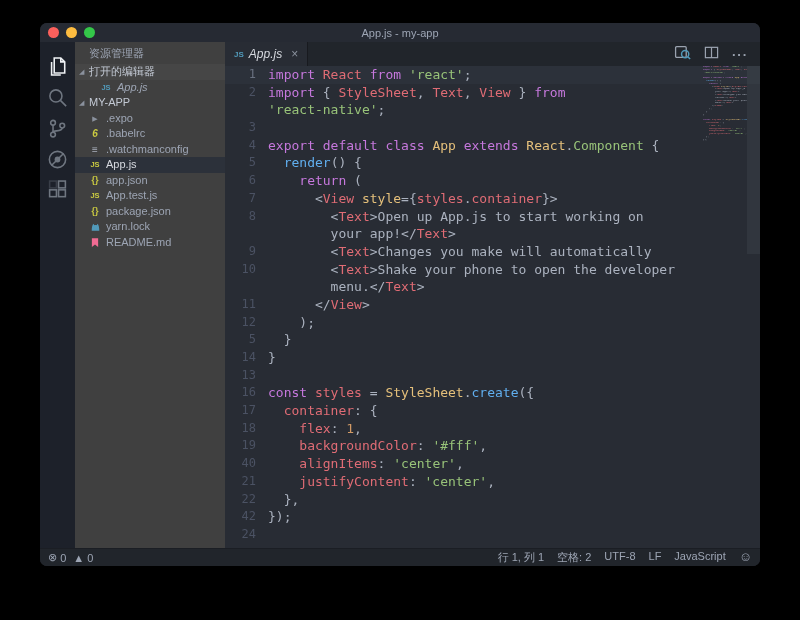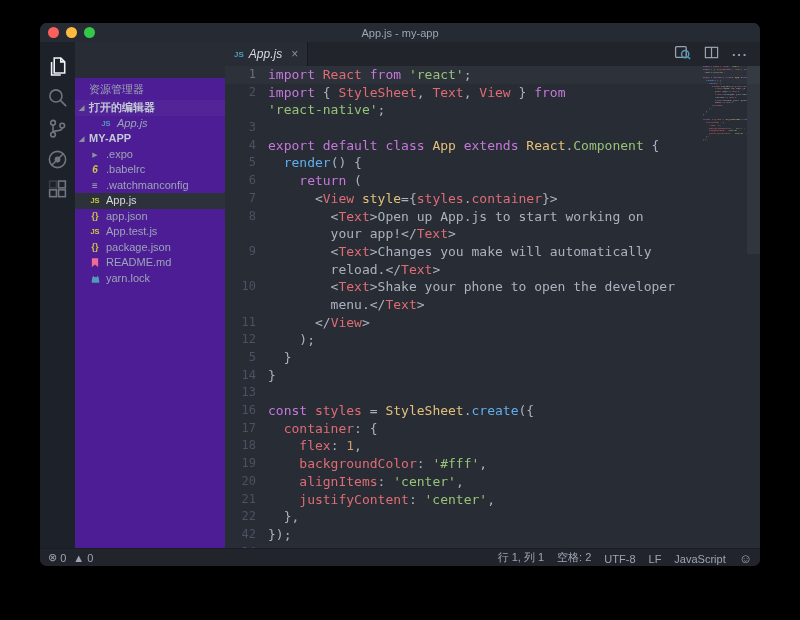--- a/index.html
+++ b/index.html
@@ -13,24 +13,24 @@
   .lights{position:absolute;left:8px;top:0;height:19px;display:flex;align-items:center;gap:7px;}
   .light{width:11px;height:11px;border-radius:50%;}
   .title{font-size:11px;color:#9da5b4;}
   
   .activitybar{position:absolute;left:0;top:19px;width:35px;bottom:18px;background:#1d212a;
                display:flex;flex-direction:column;align-items:center;padding-top:9px;box-sizing:border-box;}
   .ab-item{width:35px;height:31px;display:flex;align-items:center;justify-content:center;color:#6f7680;}
   .ab-item.active{color:#f0f2f5;}
   .ab-item svg{display:block;}
   
-  .sidebar{position:absolute;left:35px;top:19px;width:150px;bottom:18px;background:#4c1d95;
-           color:#9da5b4;font-size:11px;box-sizing:border-box;margin-top:36px;}
+  .sidebar{position:absolute;left:35px;top:19px;width:150px;bottom:18px;background:#404040;
+           color:#9da5b4;font-size:11px;box-sizing:border-box;}
   .sb-title{height:22px;line-height:22px;padding-left:14px;color:#9da5b4;}
-  .section-header{height:15.5px;line-height:15.5px;padding-left:4px;color:#c3c9d4;font-weight:bold;
+  .section-header{height:15.5px;line-height:15.5px;padding-left:4px;color:#c3c9d4;font-weight:normal;
                   background:rgba(255,255,255,0.03);display:flex;align-items:flex-end;}
   .section-header.plain{background:transparent;}
   .twistie{font-size:7px;color:#8a919d;width:10px;display:inline-block;transform:translateY(-0.5px);}
   .row{height:15.5px;line-height:15.5px;display:flex;align-items:center;white-space:nowrap;overflow:hidden;}
   .row.selected{background:#2c313a;color:#d7dae0;}
   .oe-item{padding-left:24px;}
   .file{padding-left:13px;}
   .fi{width:14px;display:inline-flex;justify-content:center;align-items:center;margin-right:4px;flex:none;}
   .gi-js{font-size:7.5px;font-weight:bold;font-style:normal;}
   .gi-json{font-size:9px;font-weight:bold;}
@@ -56,21 +56,21 @@
   .minimap{position:absolute;right:13px;top:24px;width:44px;height:120px;overflow:hidden;}
   .mrow{height:2.8px;line-height:2.8px;white-space:pre;font-family:"DejaVu Sans Mono",monospace;
         font-size:2.5px;overflow:hidden;}
   .mslider{position:absolute;right:0;top:24px;width:13px;height:188px;background:rgba(220,230,245,0.055);}
   
   .statusbar{position:absolute;left:0;bottom:0;width:100%;height:18px;background:#21252b;
              color:#9da5b4;font-size:11px;display:flex;align-items:center;box-sizing:border-box;
              padding:0 8px;border-top:1px solid #1b1e24;}
   .sb-left{display:flex;align-items:center;gap:10px;}
   .sb-left .item{display:flex;align-items:center;gap:3px;}
-  .sb-right{margin-left:auto;display:flex;align-items:flex-end;gap:13px;}
+  .sb-right{margin-left:auto;display:flex;align-items:flex-start;gap:13px;}
   .smiley{font-size:13px;line-height:1;transform:translateY(-0.5px);}
 </style>
 </head>
 <body>
 
 <div class="window">
 
   <div class="titlebar">
     <div class="lights">
       <span class="light" id="light-close" style="background: rgb(252, 96, 92);"></span>
@@ -174,33 +174,33 @@
           <span>App.test.js</span>
         </div>
         <div class="row file">
           <span class="fi">
             <span class="gi-json" style="color:#cbcb41">{}</span>
           </span>
           <span>package.json</span>
         </div>
         <div class="row file">
           <span class="fi">
+            <svg width="11" height="11" viewBox="0 0 16 16">
+              <path d="M2.5 14c0-5 1-8.5 2.5-10l1.3 2.2c.5-.2 1.1-.3 1.7-.3s1.2.1 1.7.3L11 4c1.5 1.5 2.5 5 2.5 10z" fill="#519aba"></path>
+            </svg>
+          </span>
+          <span>yarn.lock</span>
+        </div>
+        <div class="row file">
+          <span class="fi">
             <svg width="10" height="11" viewBox="0 0 16 16">
               <path d="M3 1h10v14l-5-4-5 4z" fill="#f16b93"></path>
             </svg>
           </span>
           <span>README.md</span>
-        </div>
-        <div class="row file">
-          <span class="fi">
-            <svg width="11" height="11" viewBox="0 0 16 16">
-              <path d="M2.5 14c0-5 1-8.5 2.5-10l1.3 2.2c.5-.2 1.1-.3 1.7-.3s1.2.1 1.7.3L11 4c1.5 1.5 2.5 5 2.5 10z" fill="#519aba"></path>
-            </svg>
-          </span>
-          <span>yarn.lock</span>
         </div>
       </div>
   </div>
 
   <div class="editorcol">
     <div class="tabbar">
       <div class="tab">
         <span class="tabjs">JS</span>
         <span class="italic">App.js</span>
         <span class="close">×</span>
@@ -223,33 +223,32 @@
         <div class="crow"><span class="ln">2</span><span class="lc"><span style="color: rgb(198, 120, 221);">import</span><span style="color: rgb(171, 178, 191);"> { </span><span style="color: rgb(224, 108, 117);">StyleSheet</span><span style="color: rgb(171, 178, 191);">, </span><span style="color: rgb(224, 108, 117);">Text</span><span style="color: rgb(171, 178, 191);">, </span><span style="color: rgb(224, 108, 117);">View</span><span style="color: rgb(171, 178, 191);"> } </span><span style="color: rgb(198, 120, 221);">from</span></span></div>
         <div class="crow"><span class="ln"></span><span class="lc"><span style="color: rgb(152, 195, 121);">'react-native'</span><span style="color: rgb(171, 178, 191);">;</span></span></div>
         <div class="crow"><span class="ln">3</span><span class="lc"></span></div>
         <div class="crow"><span class="ln">4</span><span class="lc"><span style="color: rgb(198, 120, 221);">export</span><span style="color: rgb(171, 178, 191);"> </span><span style="color: rgb(198, 120, 221);">default</span><span style="color: rgb(171, 178, 191);"> </span><span style="color: rgb(198, 120, 221);">class</span><span style="color: rgb(171, 178, 191);"> </span><span style="color: rgb(229, 192, 123);">App</span><span style="color: rgb(171, 178, 191);"> </span><span style="color: rgb(198, 120, 221);">extends</span><span style="color: rgb(171, 178, 191);"> </span><span style="color: rgb(229, 192, 123);">React</span><span style="color: rgb(171, 178, 191);">.</span><span style="color: rgb(152, 195, 121);">Component</span><span style="color: rgb(171, 178, 191);"> {</span></span></div>
         <div class="crow"><span class="ln">5</span><span class="lc"><span style="color: rgb(171, 178, 191);">  </span><span style="color: rgb(97, 175, 239);">render</span><span style="color: rgb(171, 178, 191);">() {</span></span></div>
         <div class="crow"><span class="ln">6</span><span class="lc"><span style="color: rgb(171, 178, 191);">    </span><span style="color: rgb(198, 120, 221);">return</span><span style="color: rgb(171, 178, 191);"> (</span></span></div>
         <div class="crow"><span class="ln">7</span><span class="lc"><span style="color: rgb(171, 178, 191);">      &lt;</span><span style="color: rgb(224, 108, 117);">View</span><span style="color: rgb(171, 178, 191);"> </span><span style="color: rgb(229, 192, 123);">style</span><span style="color: rgb(171, 178, 191);">={</span><span style="color: rgb(224, 108, 117);">styles</span><span style="color: rgb(171, 178, 191);">.</span><span style="color: rgb(224, 108, 117);">container</span><span style="color: rgb(171, 178, 191);">}&gt;</span></span></div>
         <div class="crow"><span class="ln">8</span><span class="lc"><span style="color: rgb(171, 178, 191);">        &lt;</span><span style="color: rgb(224, 108, 117);">Text</span><span style="color: rgb(171, 178, 191);">&gt;Open up App.js to start working on</span></span></div>
         <div class="crow"><span class="ln"></span><span class="lc"><span style="color: rgb(171, 178, 191);">        your app!</span><span style="color: rgb(171, 178, 191);">&lt;/</span><span style="color: rgb(224, 108, 117);">Text</span><span style="color: rgb(171, 178, 191);">&gt;</span></span></div>
         <div class="crow"><span class="ln">9</span><span class="lc"><span style="color: rgb(171, 178, 191);">        &lt;</span><span style="color: rgb(224, 108, 117);">Text</span><span style="color: rgb(171, 178, 191);">&gt;Changes you make will automatically</span></span></div>
-        <div class="crow"><span class="ln"></span><span class="lc"><span style="color: rgb(171, 178, 191);">        reload.</span><span style="color: rgb(171, 178, 191);">&lt;/</span><span style="color: rgb(224, 108, 117);">Text</span><span style="color: rgb(171, 178, 191);">&gt;</span></span></div>
         <div class="crow"><span class="ln">10</span><span class="lc"><span style="color: rgb(171, 178, 191);">        &lt;</span><span style="color: rgb(224, 108, 117);">Text</span><span style="color: rgb(171, 178, 191);">&gt;Shake your phone to open the developer</span></span></div>
         <div class="crow"><span class="ln"></span><span class="lc"><span style="color: rgb(171, 178, 191);">        menu.</span><span style="color: rgb(171, 178, 191);">&lt;/</span><span style="color: rgb(224, 108, 117);">Text</span><span style="color: rgb(171, 178, 191);">&gt;</span></span></div>
         <div class="crow"><span class="ln">11</span><span class="lc"><span style="color: rgb(171, 178, 191);">      </span><span style="color: rgb(171, 178, 191);">&lt;/</span><span style="color: rgb(224, 108, 117);">View</span><span style="color: rgb(171, 178, 191);">&gt;</span></span></div>
         <div class="crow"><span class="ln">12</span><span class="lc"><span style="color: rgb(171, 178, 191);">    );</span></span></div>
         <div class="crow"><span class="ln">5</span><span class="lc"><span style="color: rgb(171, 178, 191);">  }</span></span></div>
         <div class="crow"><span class="ln">14</span><span class="lc"><span style="color: rgb(171, 178, 191);">}</span></span></div>
         <div class="crow"><span class="ln">13</span><span class="lc"></span></div>
         <div class="crow"><span class="ln">16</span><span class="lc"><span style="color: rgb(198, 120, 221);">const</span><span style="color: rgb(171, 178, 191);"> </span><span style="color: rgb(224, 108, 117);">styles</span><span style="color: rgb(171, 178, 191);"> = </span><span style="color: rgb(229, 192, 123);">StyleSheet</span><span style="color: rgb(171, 178, 191);">.</span><span style="color: rgb(97, 175, 239);">create</span><span style="color: rgb(171, 178, 191);">({</span></span></div>
         <div class="crow"><span class="ln">17</span><span class="lc"><span style="color: rgb(171, 178, 191);">  </span><span style="color: rgb(224, 108, 117);">container</span><span style="color: rgb(171, 178, 191);">: {</span></span></div>
         <div class="crow"><span class="ln">18</span><span class="lc"><span style="color: rgb(171, 178, 191);">    </span><span style="color: rgb(224, 108, 117);">flex</span><span style="color: rgb(171, 178, 191);">: </span><span style="color: rgb(209, 154, 102);">1</span><span style="color: rgb(171, 178, 191);">,</span></span></div>
         <div class="crow"><span class="ln">19</span><span class="lc"><span style="color: rgb(171, 178, 191);">    </span><span style="color: rgb(224, 108, 117);">backgroundColor</span><span style="color: rgb(171, 178, 191);">: </span><span style="color: rgb(152, 195, 121);">'#fff'</span><span style="color: rgb(171, 178, 191);">,</span></span></div>
-        <div class="crow"><span class="ln">20</span><span class="lc"><span style="color: rgb(171, 178, 191);">    </span><span style="color: rgb(224, 108, 117);">alignItems</span><span style="color: rgb(171, 178, 191);">: </span><span style="color: rgb(152, 195, 121);">'center'</span><span style="color: rgb(171, 178, 191);">,</span></span></div>
+        <div class="crow"><span class="ln">40</span><span class="lc"><span style="color: rgb(171, 178, 191);">    </span><span style="color: rgb(224, 108, 117);">alignItems</span><span style="color: rgb(171, 178, 191);">: </span><span style="color: rgb(152, 195, 121);">'center'</span><span style="color: rgb(171, 178, 191);">,</span></span></div>
         <div class="crow"><span class="ln">21</span><span class="lc"><span style="color: rgb(171, 178, 191);">    </span><span style="color: rgb(224, 108, 117);">justifyContent</span><span style="color: rgb(171, 178, 191);">: </span><span style="color: rgb(152, 195, 121);">'center'</span><span style="color: rgb(171, 178, 191);">,</span></span></div>
         <div class="crow"><span class="ln">22</span><span class="lc"><span style="color: rgb(171, 178, 191);">  },</span></span></div>
         <div class="crow"><span class="ln">42</span><span class="lc"><span style="color: rgb(171, 178, 191);">});</span></span></div>
         <div class="crow"><span class="ln">24</span><span class="lc"></span></div>
       </div>
     <div class="minimap" id="minimap">
         <div class="mrow"><span><span style="color: rgb(198, 120, 221);">import</span><span style="color: rgb(171, 178, 191);"> </span><span style="color: rgb(224, 108, 117);">React</span><span style="color: rgb(171, 178, 191);"> </span><span style="color: rgb(198, 120, 221);">from</span><span style="color: rgb(171, 178, 191);"> </span><span style="color: rgb(152, 195, 121);">'react'</span><span style="color: rgb(171, 178, 191);">;</span></span></div>
         <div class="mrow"><span><span style="color: rgb(198, 120, 221);">import</span><span style="color: rgb(171, 178, 191);"> { </span><span style="color: rgb(224, 108, 117);">StyleSheet</span><span style="color: rgb(171, 178, 191);">, </span><span style="color: rgb(224, 108, 117);">Text</span><span style="color: rgb(171, 178, 191);">, </span><span style="color: rgb(224, 108, 117);">View</span></span></div>
         <div class="mrow"><span><span style="color: rgb(152, 195, 121);">'react-native'</span><span style="color: rgb(171, 178, 191);">;</span></span></div>
         <div class="mrow"><span></span></div>

